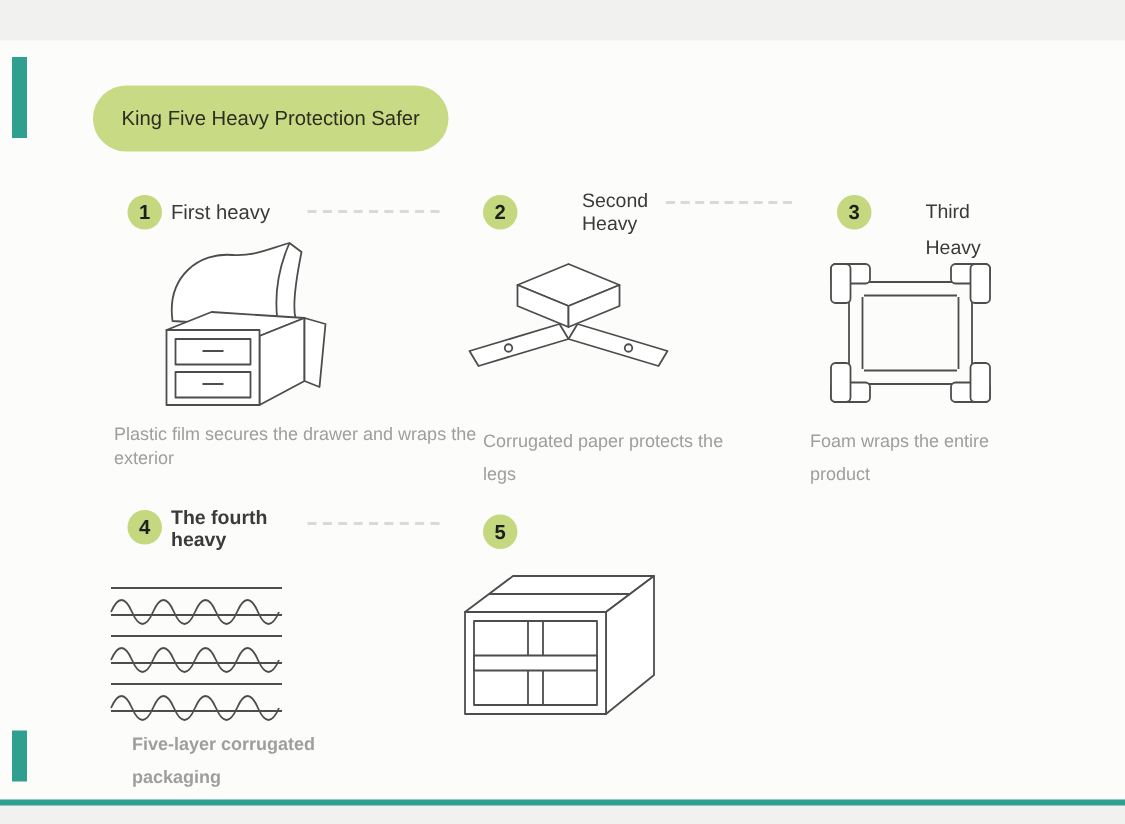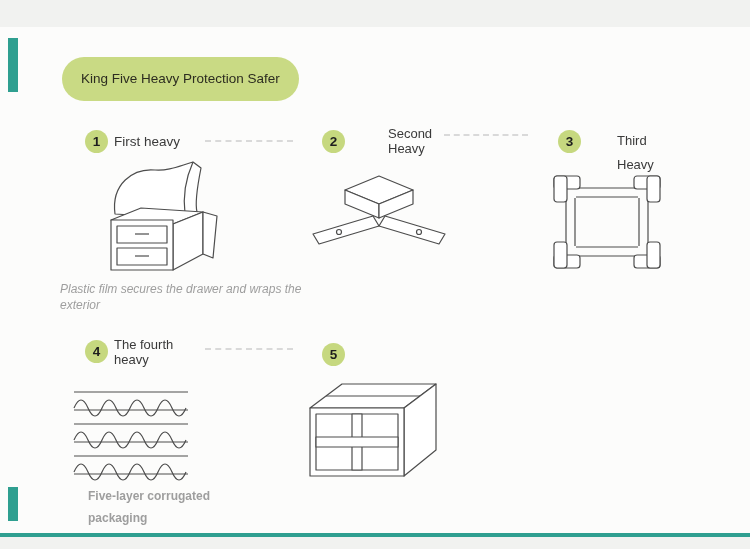--- a/index.html
+++ b/index.html
@@ -51,40 +51,41 @@
       <path d="M26,62 L56,50 L118,54 L88,66 Z"></path>
       <path d="M88,66 L118,54 L118,96 L88,112 Z"></path>
       <path d="M118,54 L132,58 L128,100 L118,96 Z"></path>
       <rect x="26" y="62" width="62" height="50"></rect>
       <rect x="32" y="68" width="50" height="17"></rect>
       <line x1="50" y1="76" x2="64" y2="76"></line>
       <rect x="32" y="90" width="50" height="17"></rect>
       <line x1="50" y1="98" x2="64" y2="98"></line>
     </g>
   </svg>
-  <div class="cap" style="left:60px; top:281px; width:245px;font-style:italic;">Plastic film secures the drawer and wraps the exterior</div>
+  <div class="cap" style="left:76px; top:281px; width:245px;">Plastic film secures the drawer and wraps the exterior</div>
 
   <div class="circle" style="left:322px; top:130px;">2</div>
   <div class="lbl" style="left:356px; top:126px;margin-left:32px;">
     <span>Second</span>
     <span>Heavy</span>
   </div>
   <div class="dash" style="left:444px; top:134px; width:84px;"></div>
 
   <svg class="art" style="left:305px; top:170px;" width="148" height="100" viewBox="0 0 148 100">
     <g fill="#ffffff" stroke="#4d4d4d" stroke-width="1.2" stroke-linejoin="round">
       <path d="M74,6 L108,20 L74,34 L40,20 Z"></path>
       <path d="M40,20 L40,34 L74,48 L74,34 Z"></path>
       <path d="M108,20 L108,34 L74,48 L74,34 Z"></path>
       <path d="M8,64 L68,46 L74,56 L14,74 Z"></path>
       <path d="M140,64 L80,46 L74,56 L134,74 Z"></path>
       <circle cx="34" cy="62" r="2.5"></circle>
       <circle cx="114" cy="62" r="2.5"></circle>
     </g>
   </svg>
+  <div class="cap tall" style="left:322px; top:284px; width:170px;">Corrugated paper protects the legs</div>
 
   <div class="circle" style="left:558px; top:130px;">3</div>
   <div class="lbl gapped" style="left:591px; top:133px;margin-left:26px;">
     <span>Third</span>
     <span>Heavy</span>
   </div>
 
   <svg class="art" style="left:548px; top:170px;" width="118" height="104" viewBox="0 0 118 104">
     <g fill="#ffffff" stroke="#4d4d4d" stroke-width="1.2" stroke-linejoin="round">
       <line x1="28" y1="18" x2="90" y2="18"></line>
@@ -98,23 +99,24 @@
       <rect x="6" y="6" width="26" height="13" rx="3"></rect>
       <rect x="6" y="6" width="13" height="26" rx="3"></rect>
       <rect x="86" y="6" width="26" height="13" rx="3"></rect>
       <rect x="99" y="6" width="13" height="26" rx="3"></rect>
       <rect x="6" y="85" width="26" height="13" rx="3"></rect>
       <rect x="6" y="72" width="13" height="26" rx="3"></rect>
       <rect x="86" y="85" width="26" height="13" rx="3"></rect>
       <rect x="99" y="72" width="13" height="26" rx="3"></rect>
     </g>
   </svg>
+  <div class="cap tall" style="left:540px; top:284px; width:140px;">Foam wraps the entire product</div>
 
   <div class="circle" style="left:85px; top:340px;">4</div>
-  <div class="lbl" style="left:114px; top:337px;">
+  <div class="lbl" style="left:114px; top:337px;font-weight:bold;">
     <span>The fourth</span>
     <span>heavy</span>
   </div>
   <div class="dash" style="left:205px; top:348px; width:88px;"></div>
 
   <svg class="art" style="left:70px; top:386px;" width="122" height="96" viewBox="0 0 122 96">
     <g fill="none" stroke="#4d4d4d" stroke-width="1.2">
       <line x1="4" y1="6" x2="118" y2="6"></line>
       <path d="M4,22 Q11,6 18,22 T32,22 T46,22 T60,22 T74,22 T88,22 T102,22 T116,22"></path>
       <line x1="4" y1="24" x2="118" y2="24"></line>

